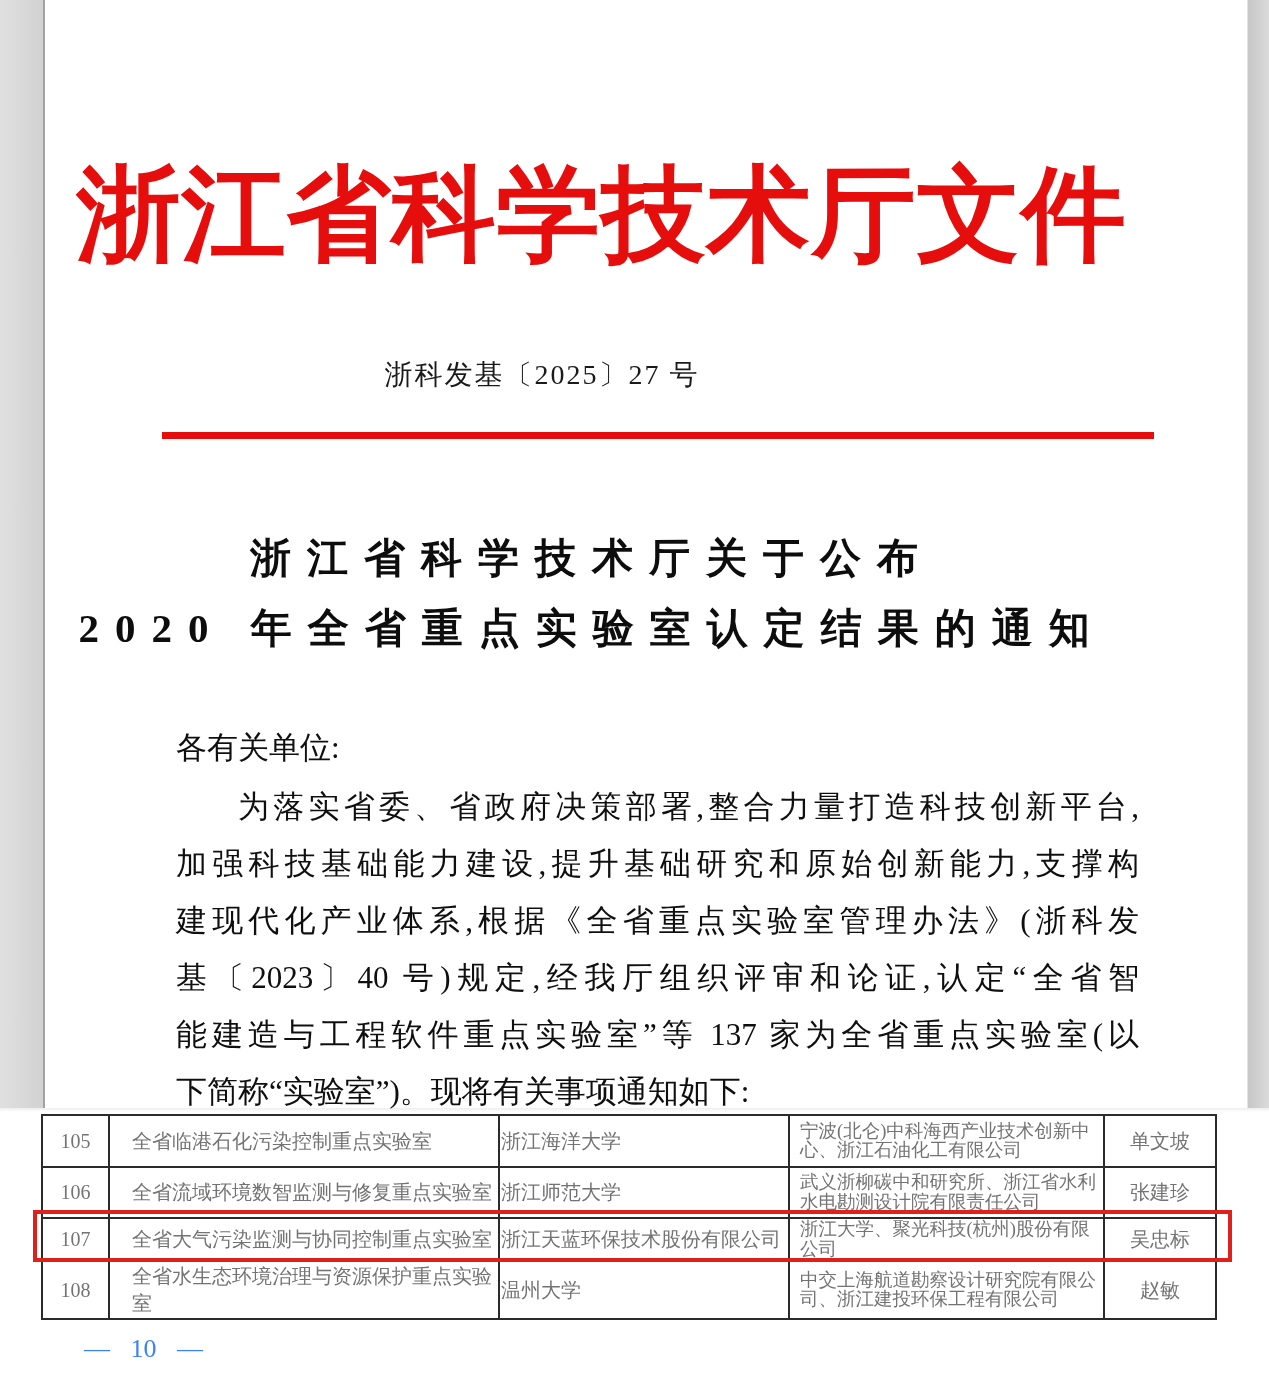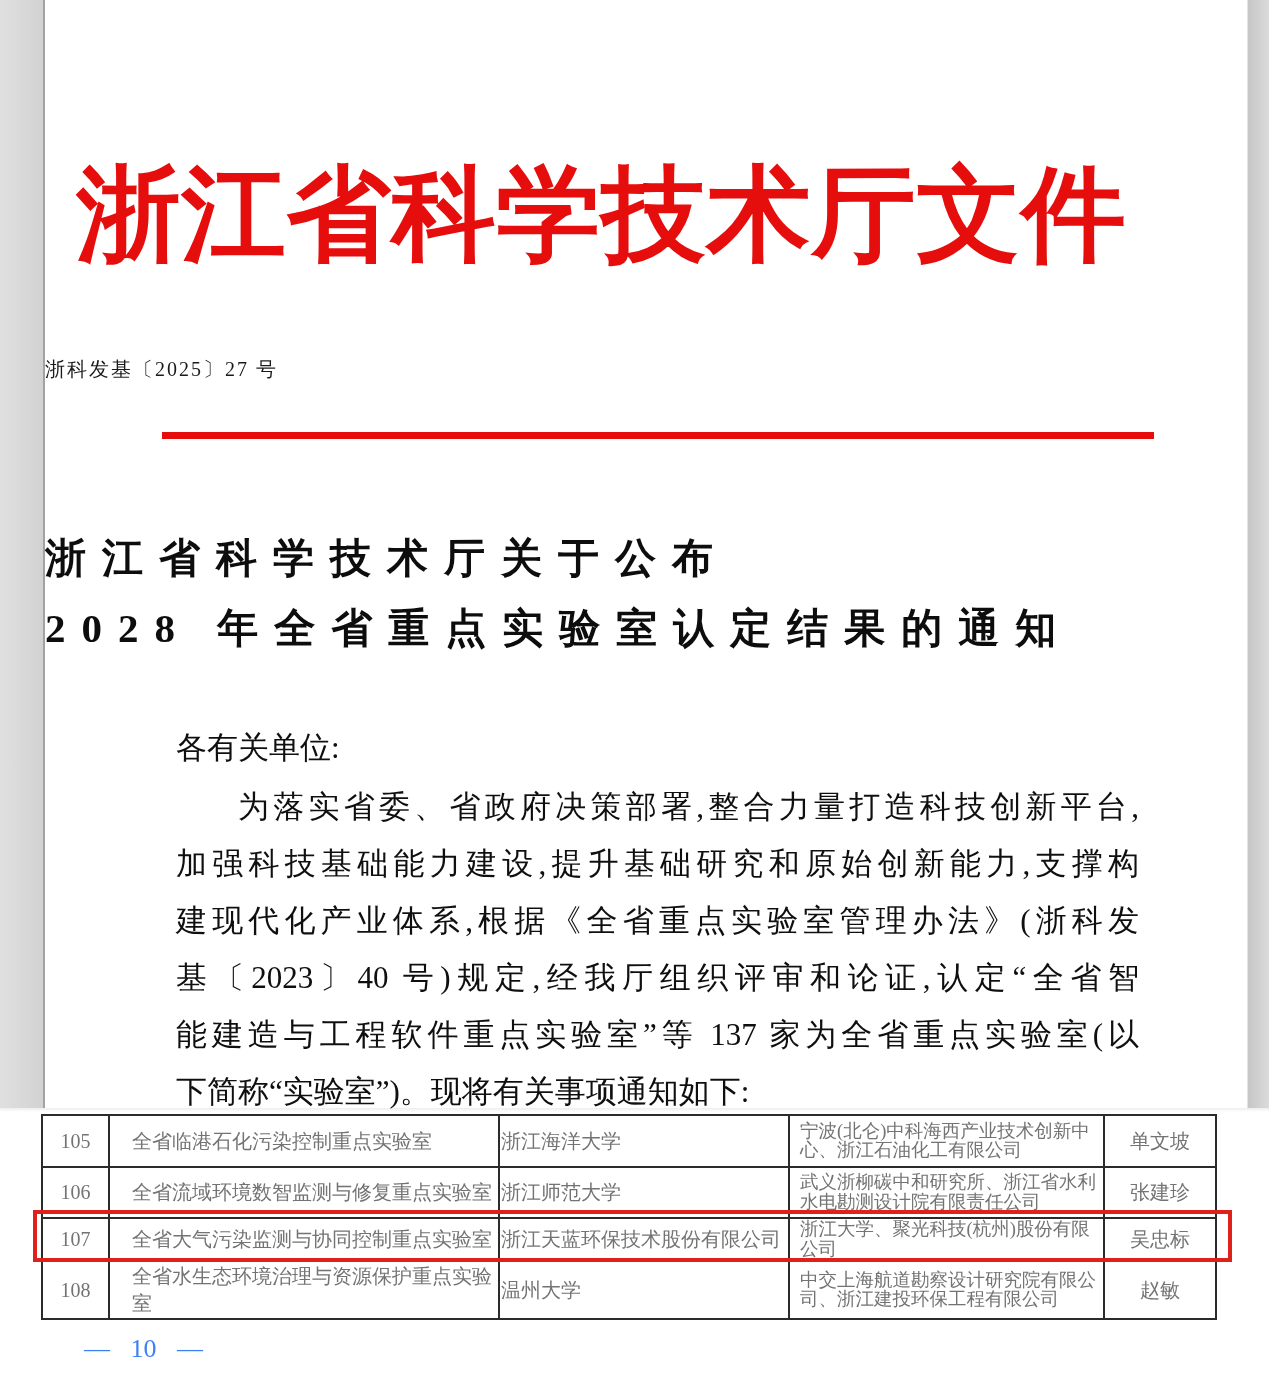--- a/index.html
+++ b/index.html
@@ -30,30 +30,31 @@
   .agency-title {
     position: absolute; left: 45px; top: 146px; width: 1113px;
     text-align: center;
     font-size: 104px; font-weight: 700;
     color: #e60d0d;
     letter-spacing: 1px;
     white-space: nowrap;
   }
   .doc-number {
     position: absolute; left: 45px; top: 356px; width: 994px;
-    text-align: left;
-    font-size: 20px; letter-spacing: 2px;
+    text-align: center;
+    font-size: 28px; letter-spacing: 2px;
     color: #1a1a1a;
   }
   .red-rule {
     position: absolute; left: 162px; top: 432px; width: 992px; height: 7px;
     background: #e60d0d;
   }
   .notice-title {
     position: absolute; left: 45px; width: 1094px;
+    text-align: center;
     font-size: 41px; font-weight: 700;
     letter-spacing: 16px;
     color: #0d0d0d;
     white-space: nowrap;
   }
   .notice-title.l1 { top: 531px; }
   .notice-title.l2 { top: 601px; }
   .salutation {
     position: absolute; left: 176px; top: 727px;
     font-size: 31px; color: #0f0f0f;
@@ -110,21 +111,21 @@
   <div class="strip-right"></div>
   <div class="sheet-seam"></div>
 
   <div class="agency-title">浙江省科学技术厅文件</div>
 
   <div class="doc-number">浙科发基〔2025〕27 号</div>
 
   <div class="red-rule"></div>
 
   <div class="notice-title l1">浙江省科学技术厅关于公布</div>
-  <div class="notice-title l2">2028 年全省重点实验室认定结果的通知</div>
+  <div class="notice-title l2">2020 年全省重点实验室认定结果的通知</div>
 
   <div class="salutation">各有关单位:</div>
 
   <div class="body-block">
     <div class="bline justify indent">为落实省委、省政府决策部署,整合力量打造科技创新平台,</div>
     <div class="bline justify">加强科技基础能力建设,提升基础研究和原始创新能力,支撑构</div>
     <div class="bline justify">建现代化产业体系,根据《全省重点实验室管理办法》(浙科发</div>
     <div class="bline justify">基〔2023〕40 号)规定,经我厅组织评审和论证,认定“全省智</div>
     <div class="bline justify">能建造与工程软件重点实验室”等 137 家为全省重点实验室(以</div>
     <div class="bline">下简称“实验室”)。现将有关事项通知如下:</div>

